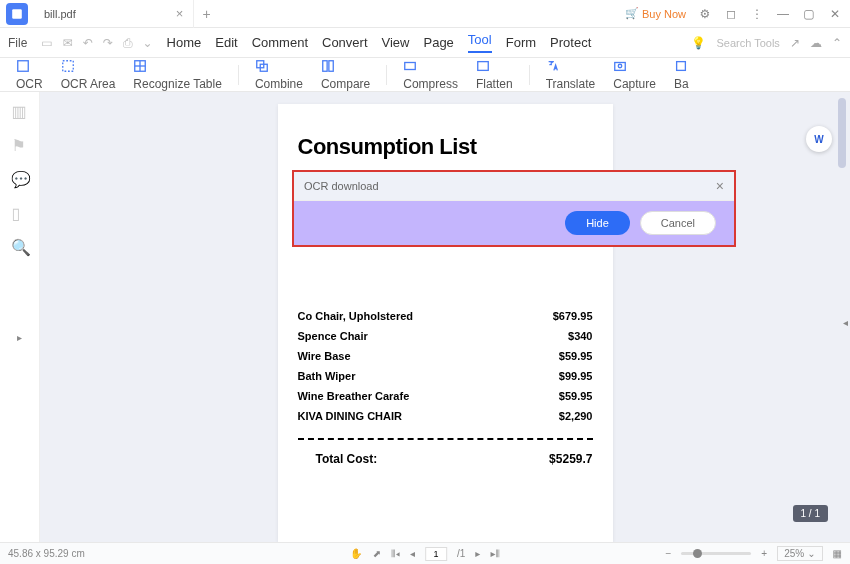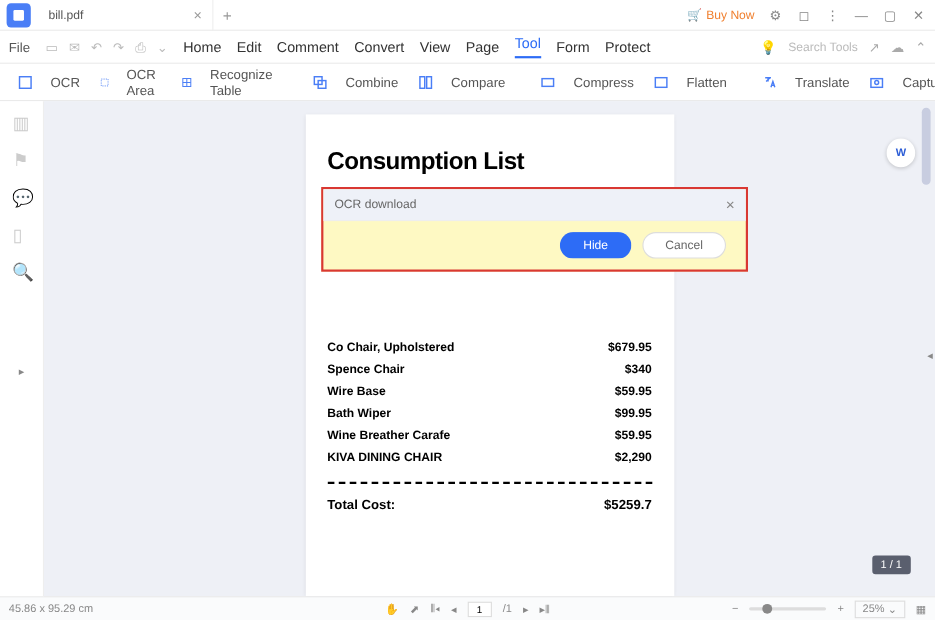--- a/index.html
+++ b/index.html
@@ -17,42 +17,42 @@
 
 .menubar { height: 30px; background:#fff; display:flex; align-items:center; padding:0 8px; border-bottom:1px solid #e8e8e8; gap:14px; font-size:12px; color:#555; }
 .menubar .file { font-size:12px; }
 .menubar .mini-icons { display:flex; gap:10px; color:#bbb; font-size:12px; }
 .menu-item { cursor:pointer; font-size:13px; color:#333; }
 .menu-item.active { color:#2d6cf6; border-bottom:2px solid #2d6cf6; padding-bottom:4px; }
 .menubar-right { margin-left:auto; display:flex; align-items:center; gap:10px; color:#aaa; }
 .search-tools { font-size:11px; color:#bbb; }
 
 .toolbar { height: 34px; background:#fff; display:flex; align-items:center; padding:0 10px; border-bottom:1px solid #e8e8e8; gap:6px; font-size:12px; color:#555; }
-.tool-btn { display:flex; align-items:center; gap:16px; padding:4px 6px; cursor:pointer; }
+.tool-btn { display:flex; align-items:flex-start; gap:4px; padding:4px 6px; cursor:pointer;flex-direction:column; }
 .tool-btn svg { width:14px; height:14px; stroke:#4a7ef6; fill:none; stroke-width:1.5; }
 .tool-sep { width:1px; height:20px; background:#e8e8e8; margin:0 4px; }
 
 .main { display:flex; height: calc(100% - 28px - 30px - 34px - 22px); position:relative; }
 .sidebar { width:40px; background:#fff; border-right:1px solid #eee; display:flex; flex-direction:column; align-items:center; padding-top:10px; gap:18px; }
 .sidebar-icon { width:16px; height:16px; color:#ccc; cursor:pointer; }
 .sidebar .expand { margin-top:60px; color:#888; font-size:10px; }
 
 .canvas { flex:1; background:#eef0f6; position:relative; overflow:hidden; display:flex; justify-content:center; padding-top:12px; }
 .scrollbar-track { position:absolute; right:4px; top:6px; width:8px; height:70px; background:#c8cde0; border-radius:4px; }
 .page { width:335px; background:#fff; box-shadow:0 1px 4px rgba(0,0,0,.08); padding:30px 20px; font-size:11px; color:#000; position:relative; }
 .page h1 { font-size:22px; font-weight:800; text-align:left; margin-bottom:18px; letter-spacing:-.5px; }
 .row { display:flex; justify-content:space-between; padding:4px 0; font-weight:700; font-size:11px; }
 .row span:last-child { font-weight:700; }
 .dashed { border:none; border-top:2px dashed #000; margin:12px 0; }
-.total { display:flex; justify-content:space-between; font-weight:800; font-size:12px; }
+.total { display:flex; justify-content:space-between; font-weight:800; font-size:12px;margin-left:18px; }
 .word-badge { position:absolute; right:18px; top:34px; width:26px; height:26px; border-radius:50%; background:#fff; box-shadow:0 1px 4px rgba(0,0,0,.2); display:flex; align-items:center; justify-content:center; font-size:10px; color:#2b5cd6; font-weight:bold; }
 .page-badge { position:absolute; right:22px; bottom:20px; background:#5a5f6e; color:#fff; font-size:10px; padding:3px 8px; border-radius:3px; }
 .right-expand { position:absolute; right:2px; top:50%; color:#888; font-size:10px; }
 
-.dialog-wrap { position:absolute; left:292px; top:170px; width:388px; border:2px solid #d93832; background:#fef9c3; z-index:10; }
+.dialog-wrap { position:absolute; left:292px; top:170px; width:444px; border:2px solid #d93832; background:#c4b5fd; z-index:10; }
 .dialog-head { background:#eef1f8; padding:6px 10px; font-size:11px; color:#666; display:flex; justify-content:space-between; align-items:center; }
 .dialog-head .x { color:#888; cursor:pointer; font-size:14px; }
 .dialog-body { padding:18px 24px 10px; }
 .dialog-msg { font-size:12px; color:#333; margin-bottom:10px; }
 .progress-track { height:6px; background:#f0f0f0; border-radius:3px; margin-bottom:8px; }
 .progress-pct { font-size:11px; color:#666; }
 .dialog-foot { border-top:1px solid #eee; padding:10px 18px; display:flex; justify-content:flex-end; gap:10px; }
 .btn { padding:5px 20px; border-radius:14px; font-size:11px; cursor:pointer; border:1px solid transparent;text-align:right; }
 .btn-primary { background:#2d6cf6; color:#fff; }
 .btn-secondary { background:#fff; color:#666; border-color:#ddd; }

